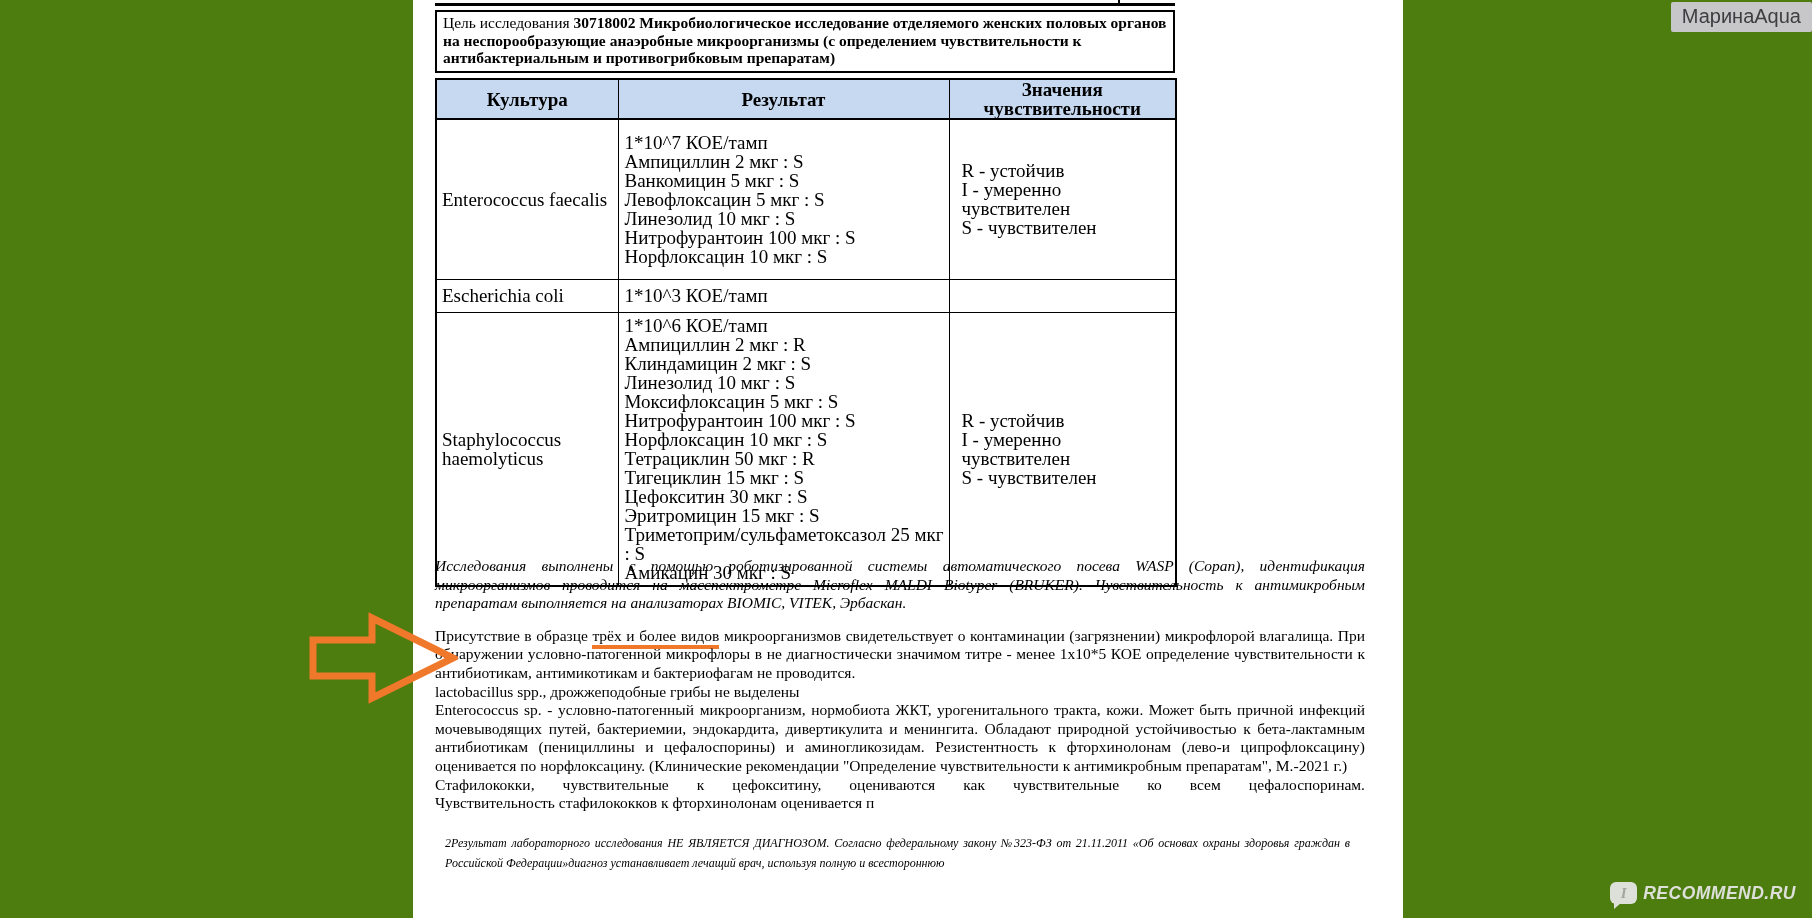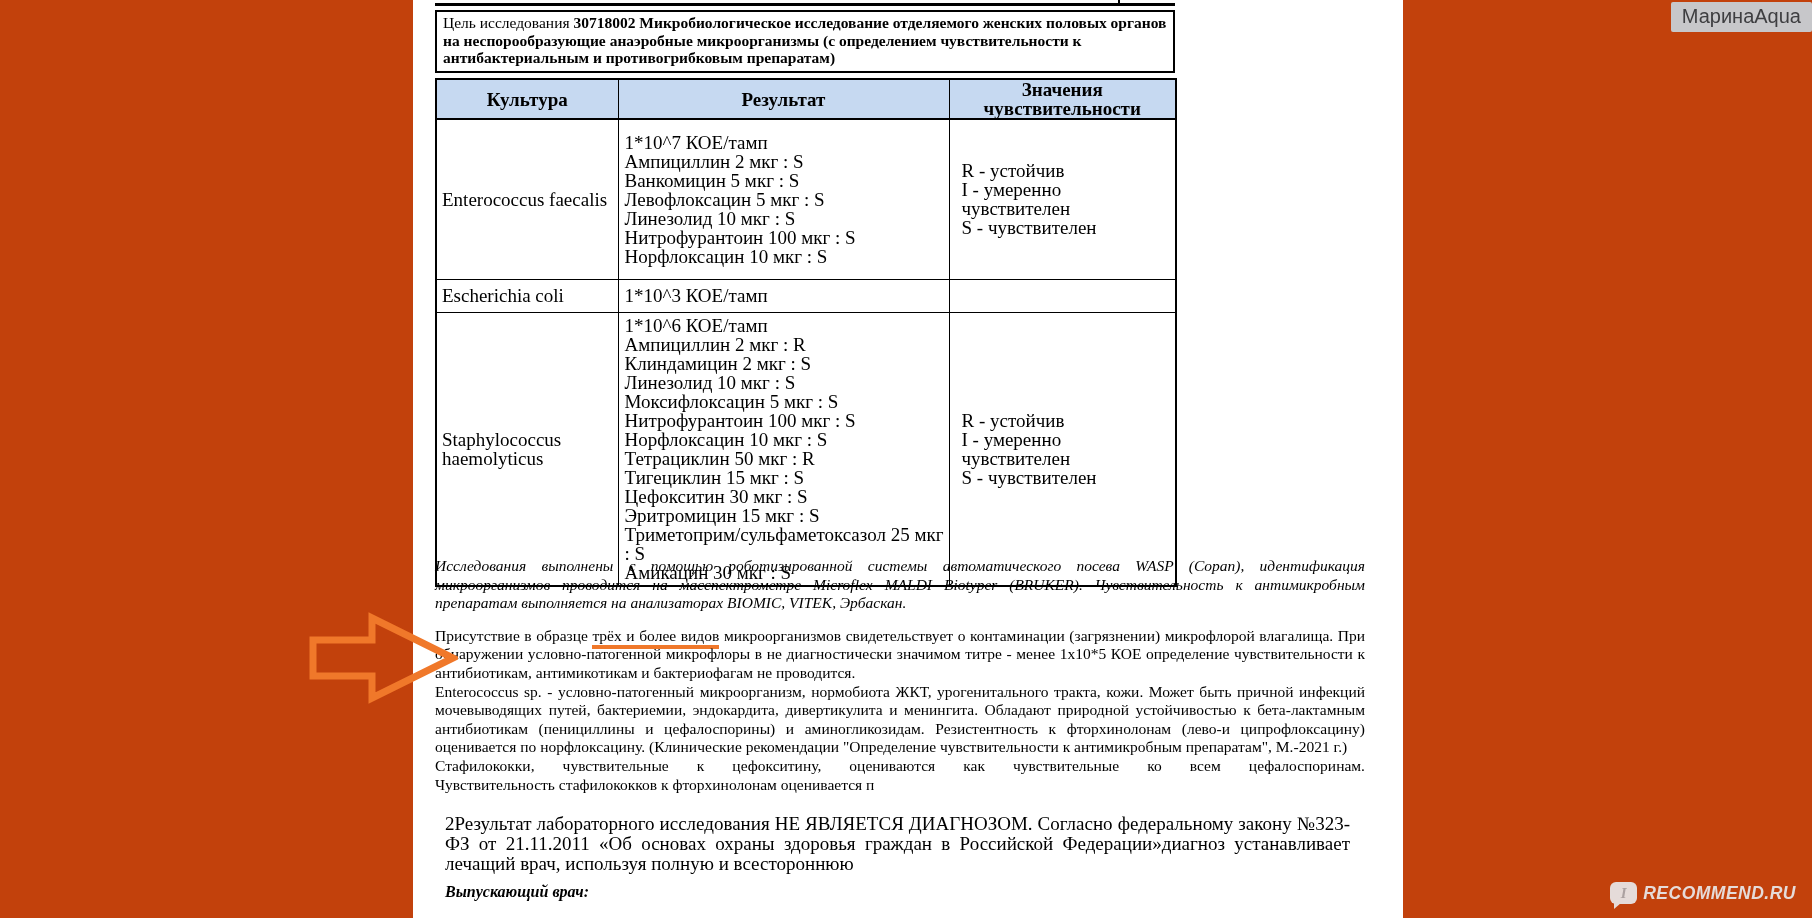--- a/index.html
+++ b/index.html
@@ -1,18 +1,18 @@
 <!DOCTYPE html>
 <html style="--orange: #f0782a; --thbg: #c6d9f1;"><head>
 <meta charset="utf-8">
 <style>
   html,body{margin:0;padding:0;}
   .canvas{
     position:relative; width:1812px; height:918px;
-    background:#c2410c; overflow:hidden;
+    background:#4d7c0f; overflow:hidden;
     font-family:"Liberation Serif","DejaVu Serif",serif;
     color:#000;
   }
   .page{
     position:absolute; left:413px; top:0; width:990px; height:918px;
     background:#ffffff; z-index:1;
   }
   .topline{position:absolute; left:435px; top:3px; width:740px; height:3px; background:#000; z-index:2;}
   .toptick{position:absolute; left:1118px; top:0; width:2px; height:6px; background:#000; z-index:2;}
 
@@ -49,21 +49,21 @@
   .textcol p{margin:0;}
   .justify{text-align:justify;}
   .justify-force{text-align:justify; text-align-last:justify;}
   .italic{font-style:italic;}
   .method{margin-bottom:14px !important;}
   .orange-underline{
     border-bottom:4px solid var(--orange,#f0782a); padding-bottom:1px;
   }
   .disclaimer{
     margin-top:20px !important; margin-left:10px !important;
-    width:905px; font-size:19px; line-height:20px; text-align:justify;
+    width:905px; font-style:italic; font-size:12px; line-height:20px; text-align:justify;
   }
   .doctor{
     margin-top:9px !important; margin-left:10px !important;
     font-weight:bold; font-style:italic; font-size:16px;
   }
 
   .arrow{position:absolute; left:308px; top:612px; z-index:3;}
 
   .wm-top{
     position:absolute; right:0; top:2px; z-index:4;
@@ -166,27 +166,27 @@
             <div>I - умеренно чувствителен</div>
             <div>S - чувствителен</div>
           </td>
         </tr>
       </tbody>
   </table>
 
   <div class="textcol">
     <p class="method italic justify">Исследования выполнены с помощью роботизированной системы автоматического посева WASP (Copan), идентификация микроорганизмов проводится на масспектрометре Microflex MALDI Biotyper (BRUKER). Чувствительность к антимикробным препаратам выполняется на анализаторах BIOMIC, VITEK, Эрбаскан.</p>
     <p class="justify"><span>Присутствие в образце </span><span class="orange-underline">трёх и более видов</span><span> микроорганизмов свидетельствует о контаминации (загрязнении) микрофлорой влагалища. При обнаружении условно-патогенной микрофлоры в не диагностически значимом титре - менее 1х10*5 КОЕ определение чувствительности к антибиотикам, антимикотикам и бактериофагам не проводится.</span></p>
+    <p>lactobacillus spp., дрожжеподобные грибы не выделены</p>
     <p class="justify">Enterococcus sp. - условно-патогенный микроорганизм, нормобиота ЖКТ, урогенитального тракта, кожи. Может быть причной инфекций мочевыводящих путей, бактериемии, эндокардита, дивертикулита и менингита. Обладают природной устойчивостью к бета-лактамным антибиотикам (пенициллины и цефалоспорины) и аминогликозидам. Резистентность к фторхинолонам (лево-и ципрофлоксацину) оценивается по норфлоксацину. (Клинические рекомендации "Определение чувствительности к антимикробным препаратам", М.-2021 г.)</p>
     <p>
       <span class="justify-force" style="display:block;">Стафилококки, чувствительные к цефокситину, оцениваются как чувствительные ко всем цефалоспоринам.</span>
       <span style="display:block;">Чувствительность стафилококков к фторхинолонам оценивается п</span>
     </p>
     <p class="disclaimer">2Результат лабораторного исследования НЕ ЯВЛЯЕТСЯ ДИАГНОЗОМ. Согласно федеральному закону №323-ФЗ от 21.11.2011 «Об основах охраны здоровья граждан в Российской Федерации»диагноз устанавливает лечащий врач, используя полную и всестороннюю</p>
-    <p class="doctor">Выпускающий врач:</p>
   </div>
 
   <svg class="arrow" width="150" height="92" viewBox="0 0 150 92">
     <polygon points="5,28 64,28 64,6 145,46 64,86 64,64 5,64" fill="none" stroke="#f0782a" stroke-width="7" stroke-linejoin="miter"></polygon>
   </svg>
 
   <div class="wm-top">МаринаAqua</div>
 
   <div class="wm-bottom">
     <span class="bubble">

